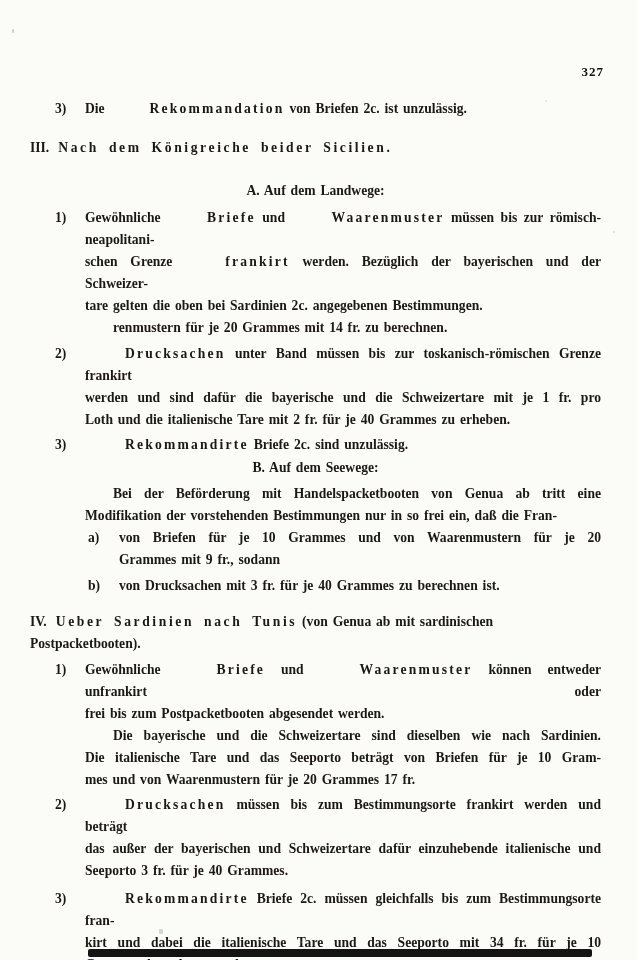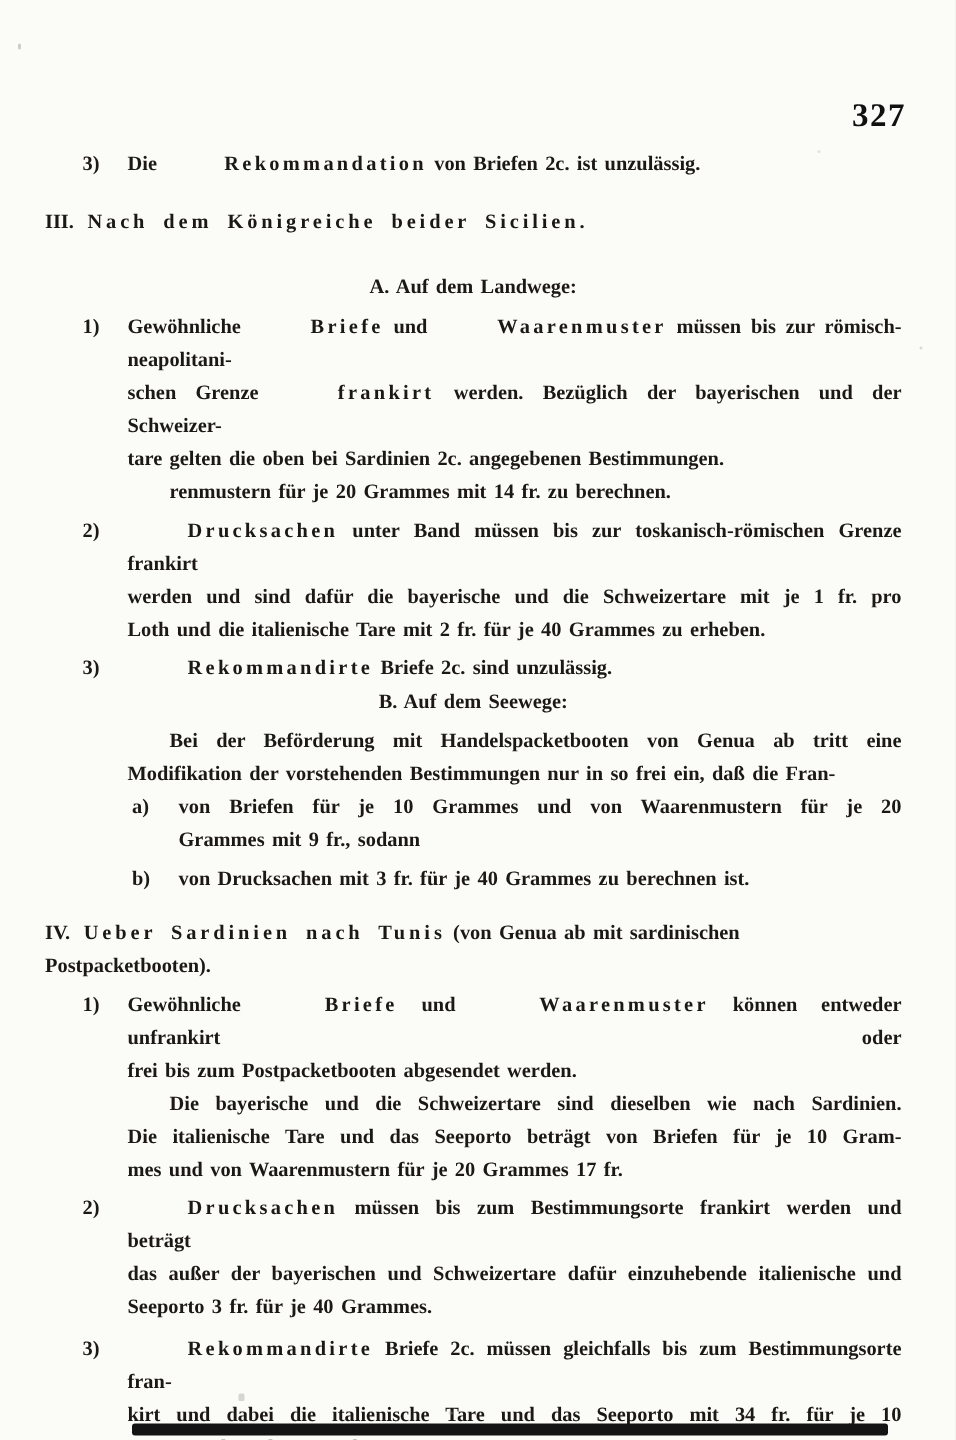--- a/index.html
+++ b/index.html
@@ -7,21 +7,21 @@
     position:relative;
     width:637px;height:960px;
     background:#fbfbf8;
     font-family:"Liberation Serif","DejaVu Serif",serif;
     font-weight:700;
     color:#1c1914;
     overflow:hidden;
   }
   .pagenum{
     position:absolute;top:64px;right:33px;
-    font-size:22px;letter-spacing:1px;color:#111;text-align:right;
+    font-size:13px;letter-spacing:1px;color:#111;text-align:right;
   }
   .content{
     position:absolute;left:0;top:0;
     box-sizing:border-box;
     width:637px;
     padding:98px 36px 0 30px;
     font-size:13.6px;
     word-spacing:1.5px;
   }
   .ln{

